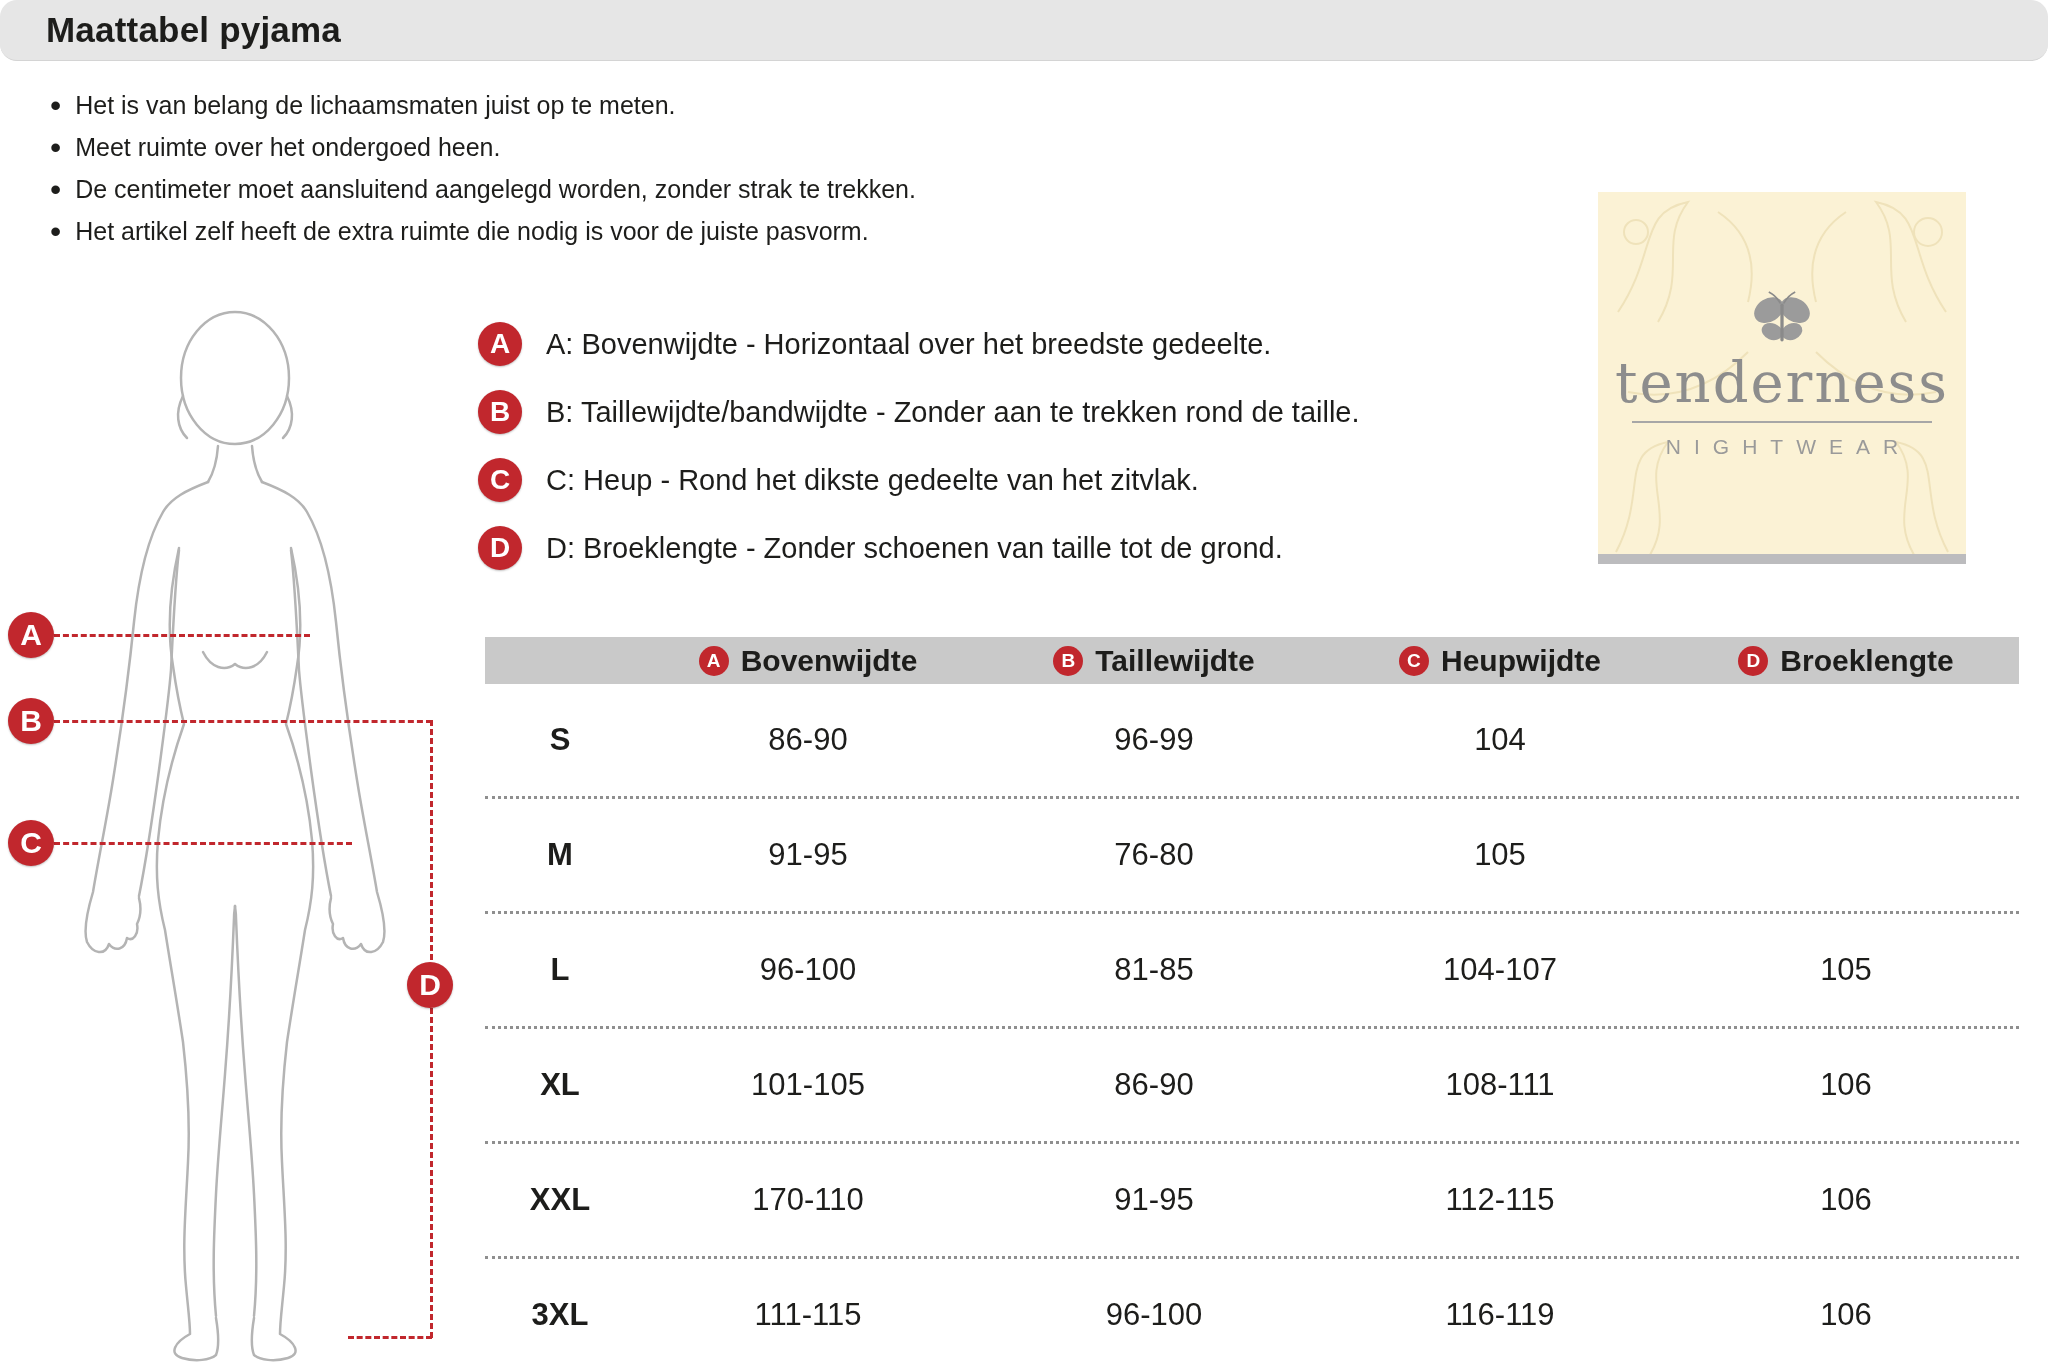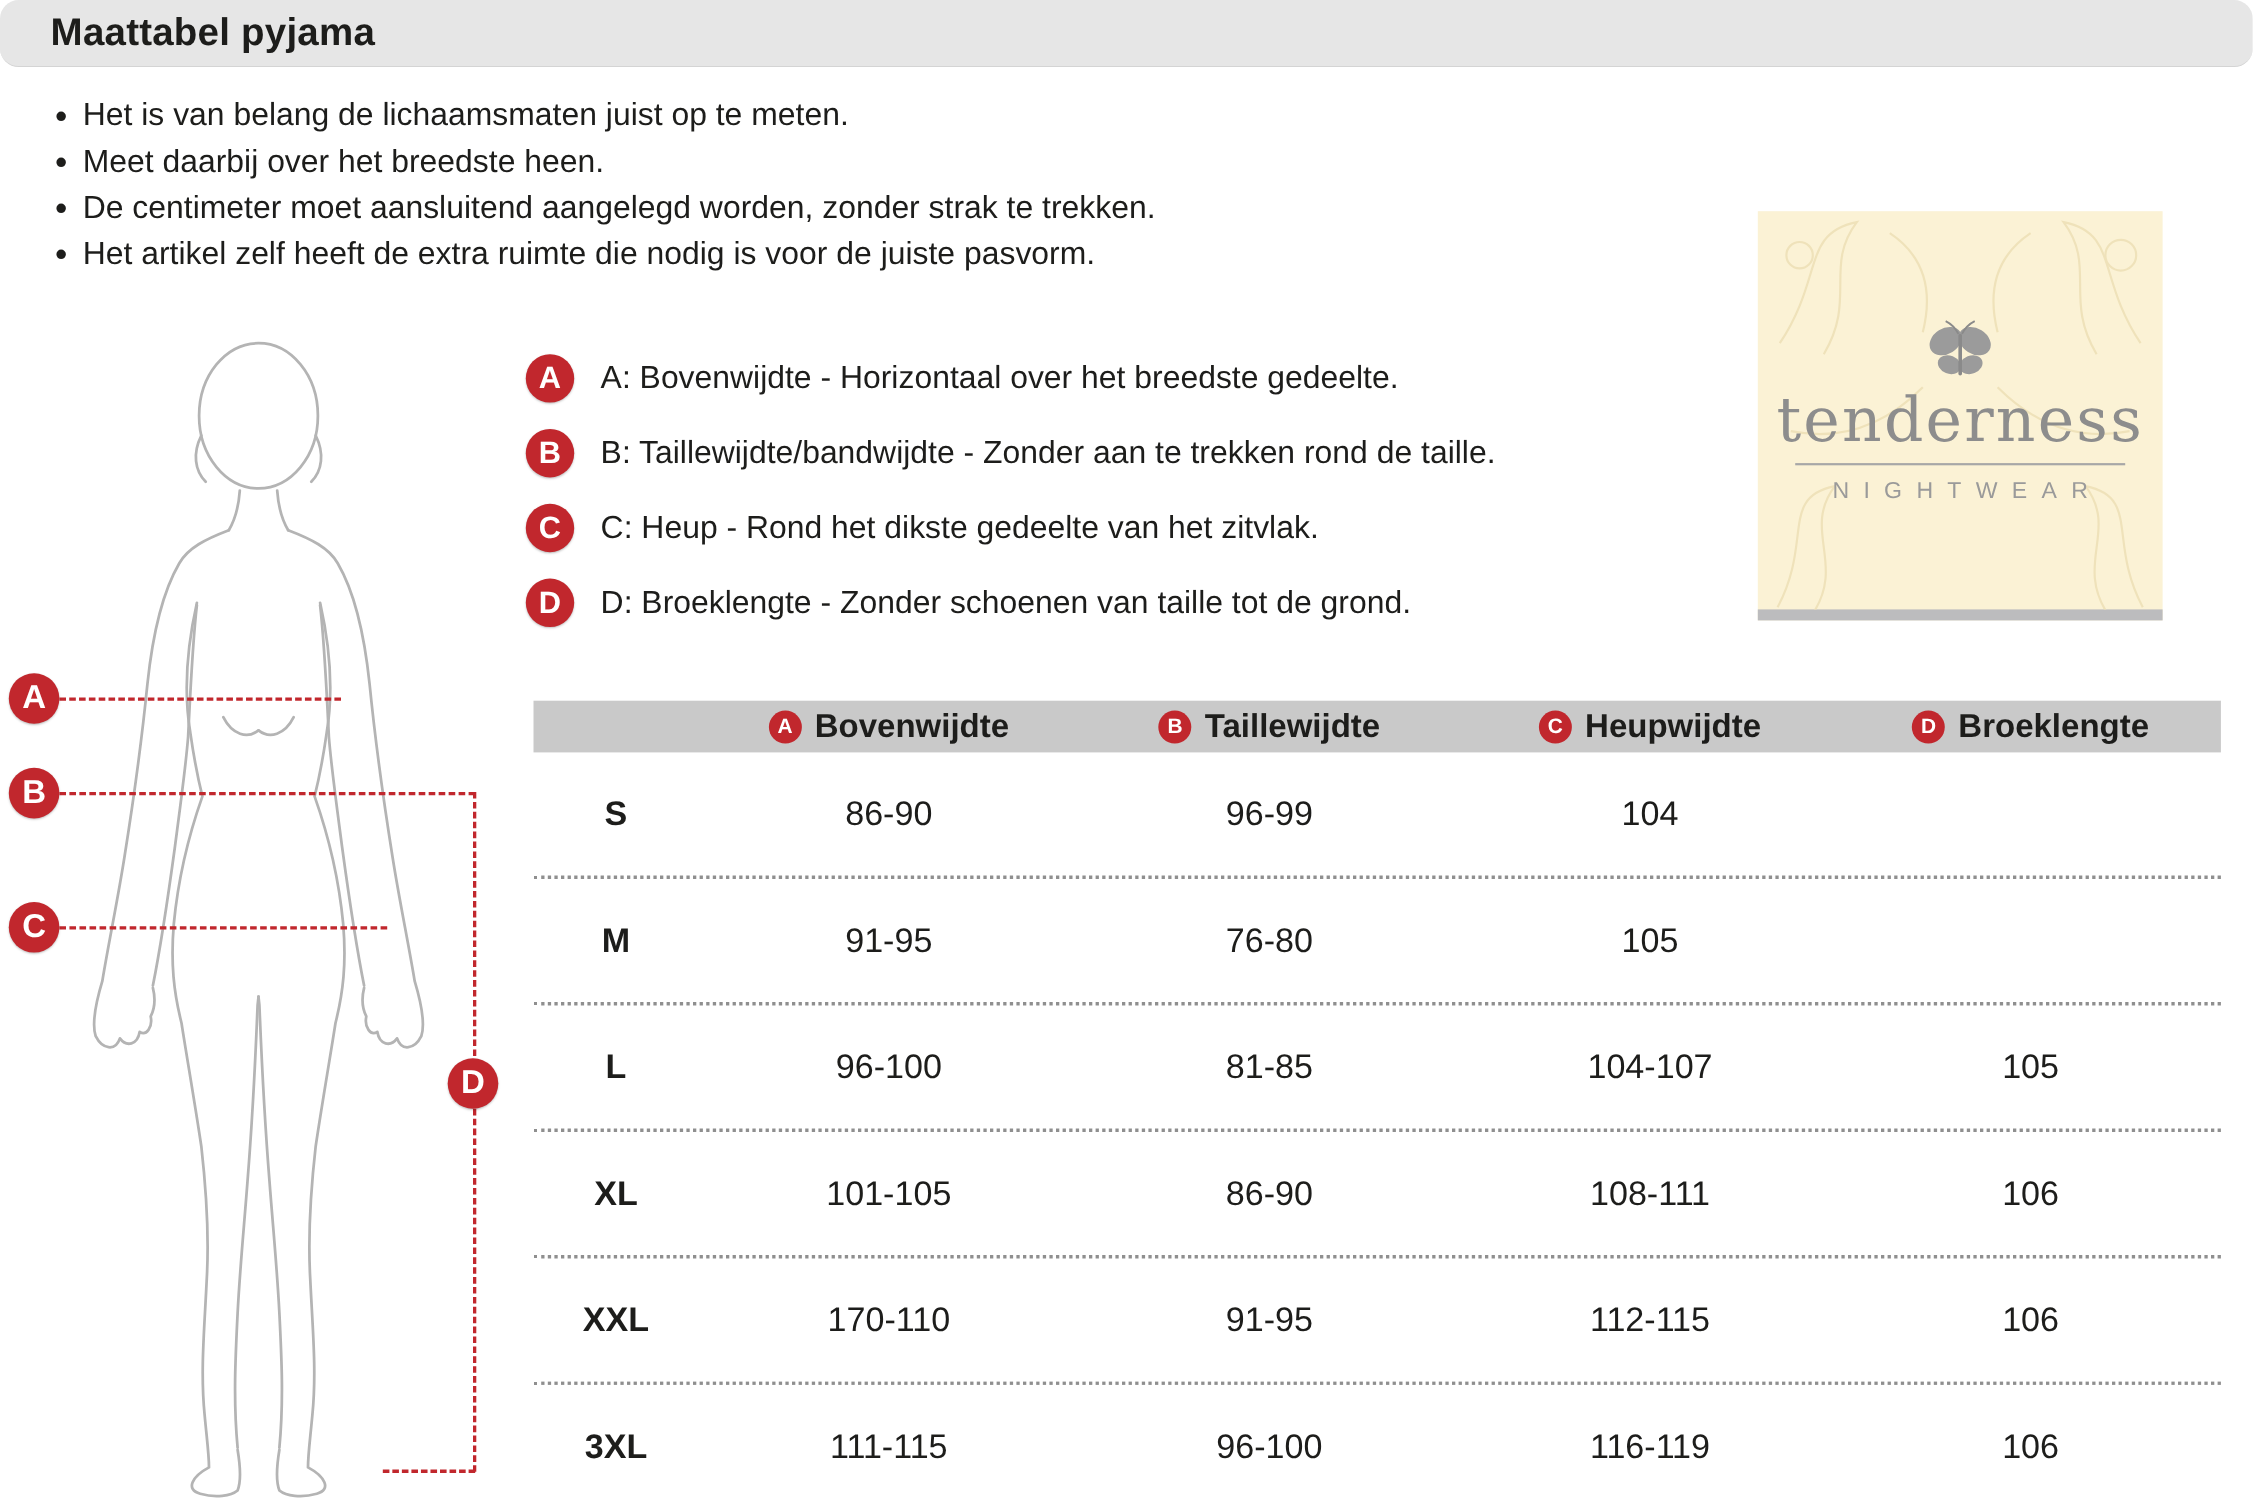--- a/index.html
+++ b/index.html
@@ -17,21 +17,21 @@
   .title-bar{
     position:absolute;top:0;left:0;width:2048px;height:61px;
     background:#e6e6e6;border-bottom:1px solid #d4d4d4;
     display:flex;align-items:center;padding-left:46px;box-sizing:border-box;border-radius:17px;
   }
   .title-bar h1{margin:0;font-size:35px;font-weight:600;letter-spacing:.2px;}
 
   
   .instructions{
     position:absolute;left:50px;top:84px;margin:0;padding:0;list-style:none;
-    font-size:29px;line-height:42px;
+    font-size:25px;line-height:42px;
   }
   .instructions li{display:flex;}
   .instructions li::before{content:"\2022";margin-right:14px;font-size:32px;line-height:42px;}
 
   
   .figure{position:absolute;left:55px;top:300px;width:400px;height:1067px;}
   .figure svg{width:100%;height:100%;}
 
   
   .marker{
@@ -105,21 +105,21 @@
 
   <header class="title-bar">
     <h1>Maattabel pyjama</h1>
   </header>
 
   <ul class="instructions">
     <li>
         <span>Het is van belang de lichaamsmaten juist op te meten.</span>
       </li>
     <li>
-        <span>Meet daarbij over het breedste heen.</span>
+        <span>Meet ruimte over het ondergoed heen.</span>
       </li>
     <li>
         <span>De centimeter moet aansluitend aangelegd worden, zonder strak te trekken.</span>
       </li>
     <li>
         <span>Het artikel zelf heeft de extra ruimte die nodig is voor de juiste pasvorm.</span>
       </li>
   </ul>
 
   <div class="figure">

